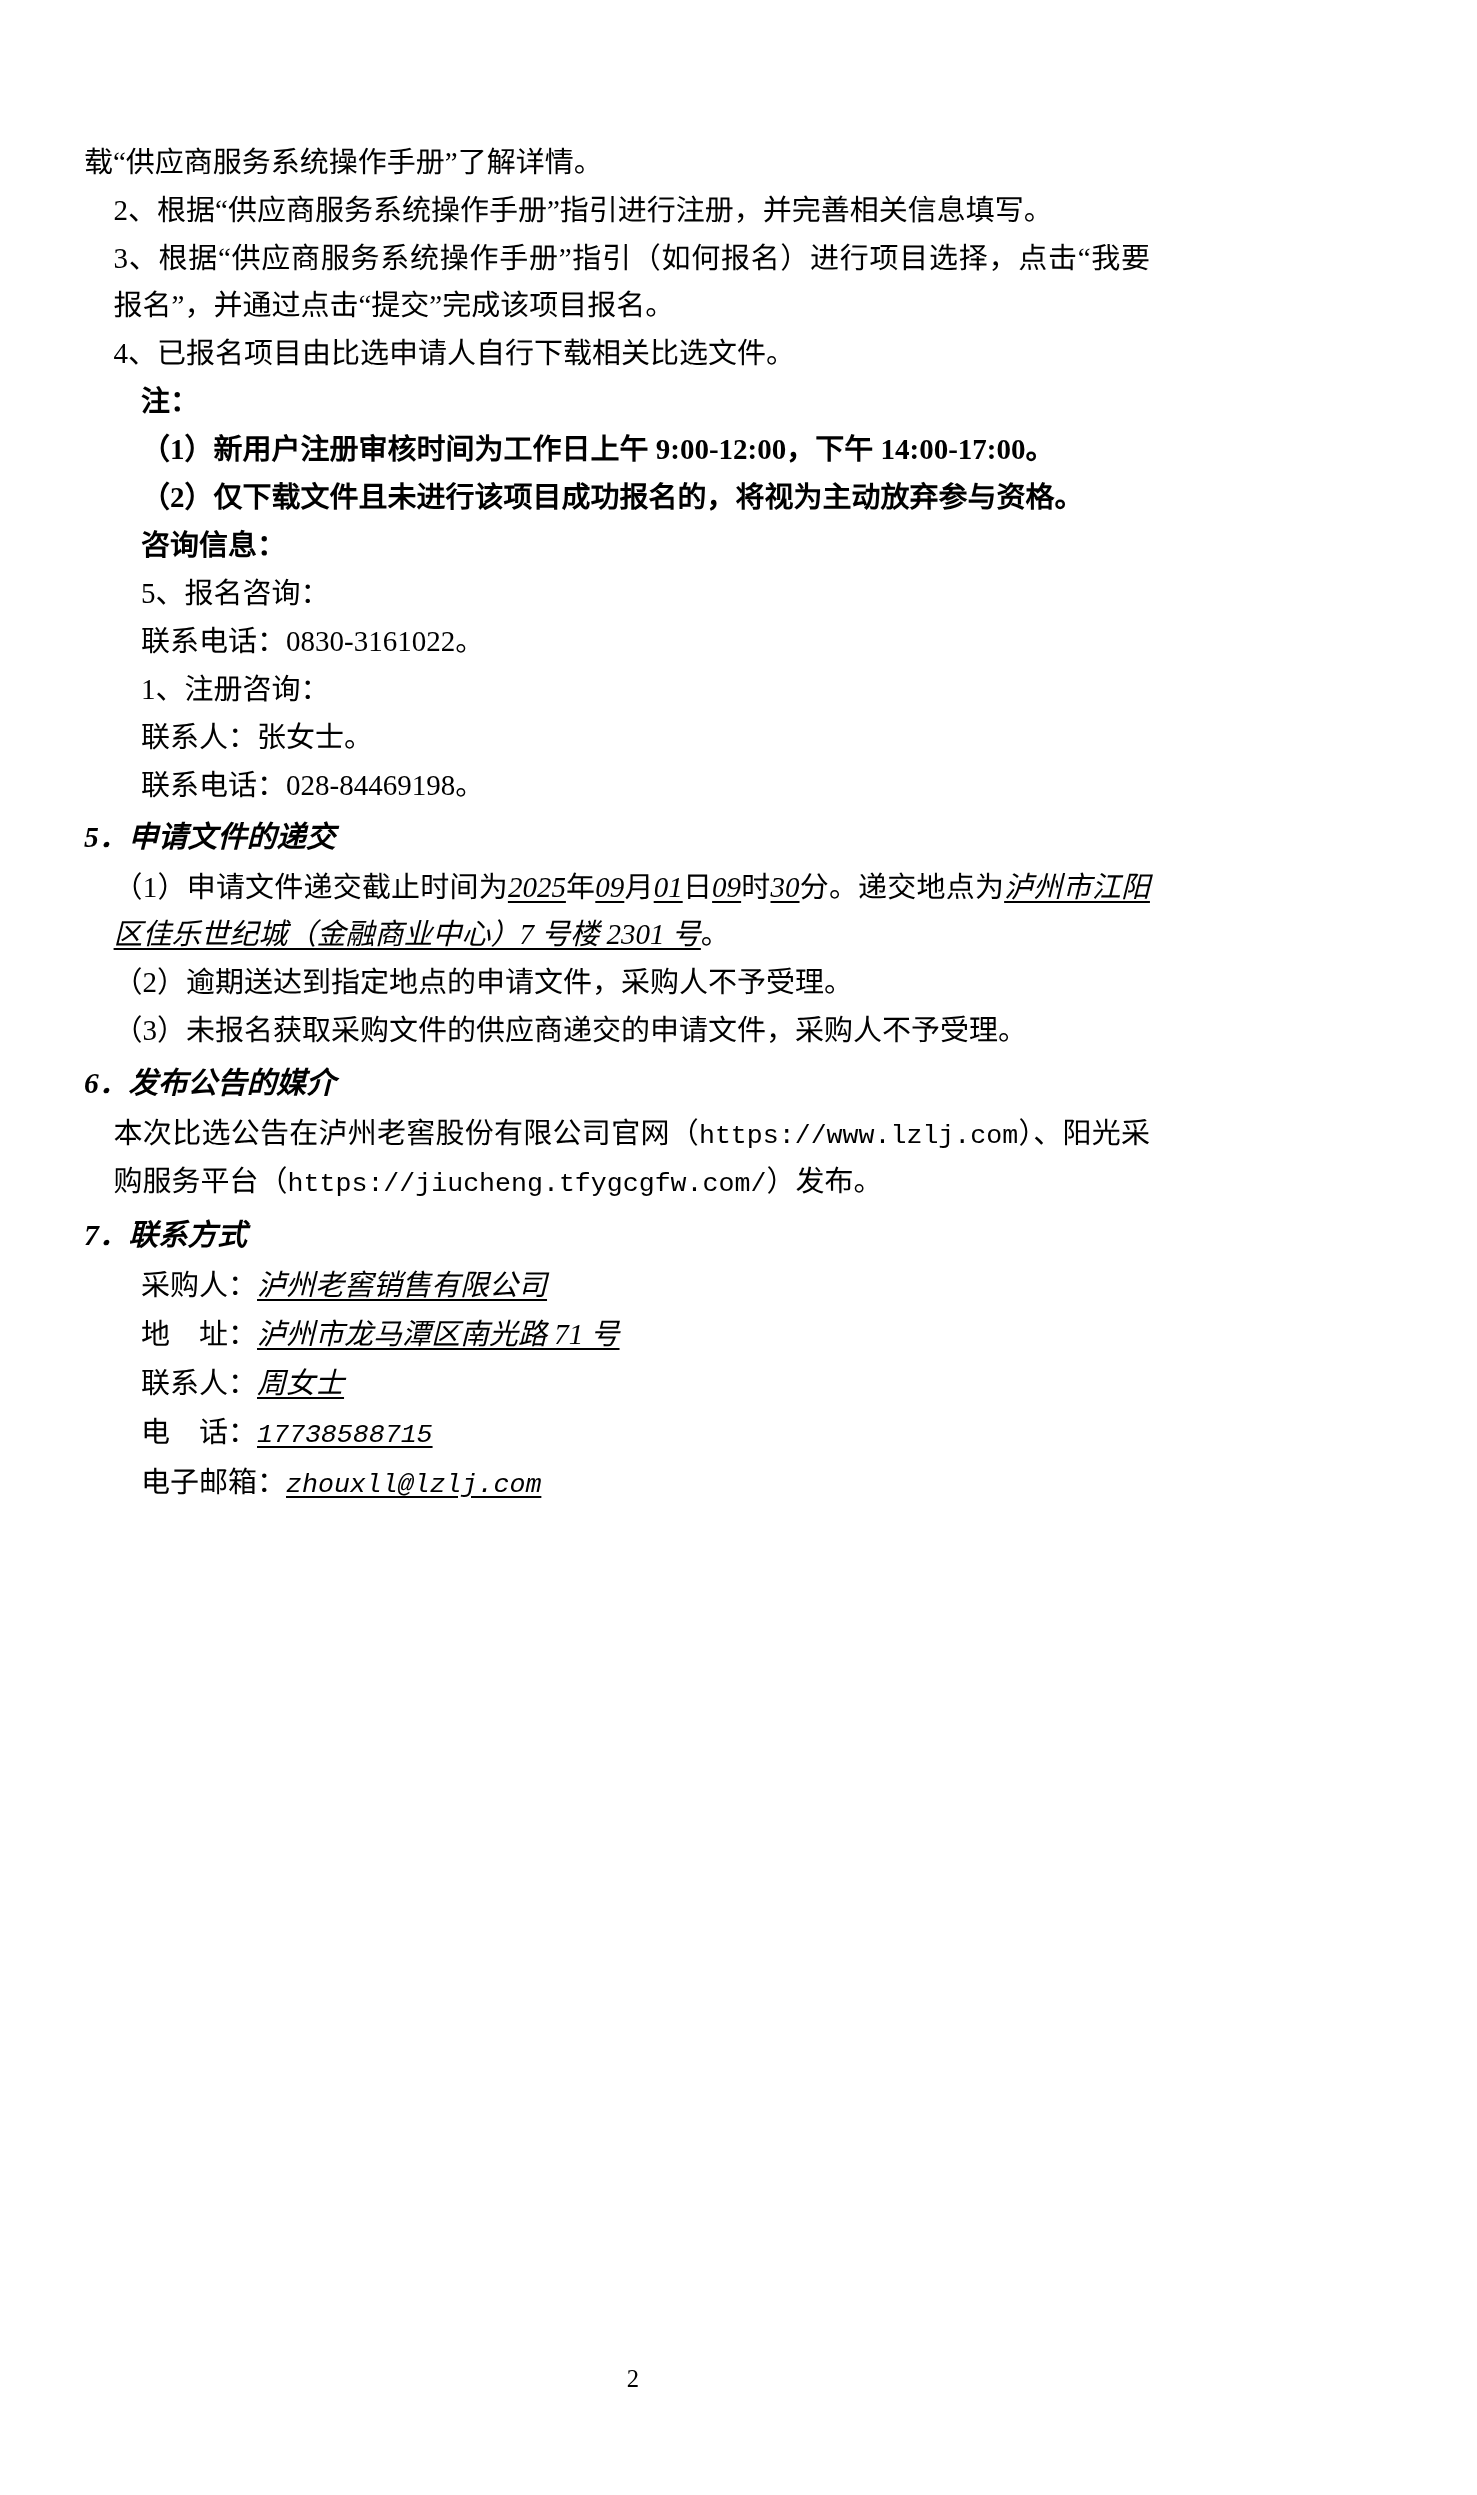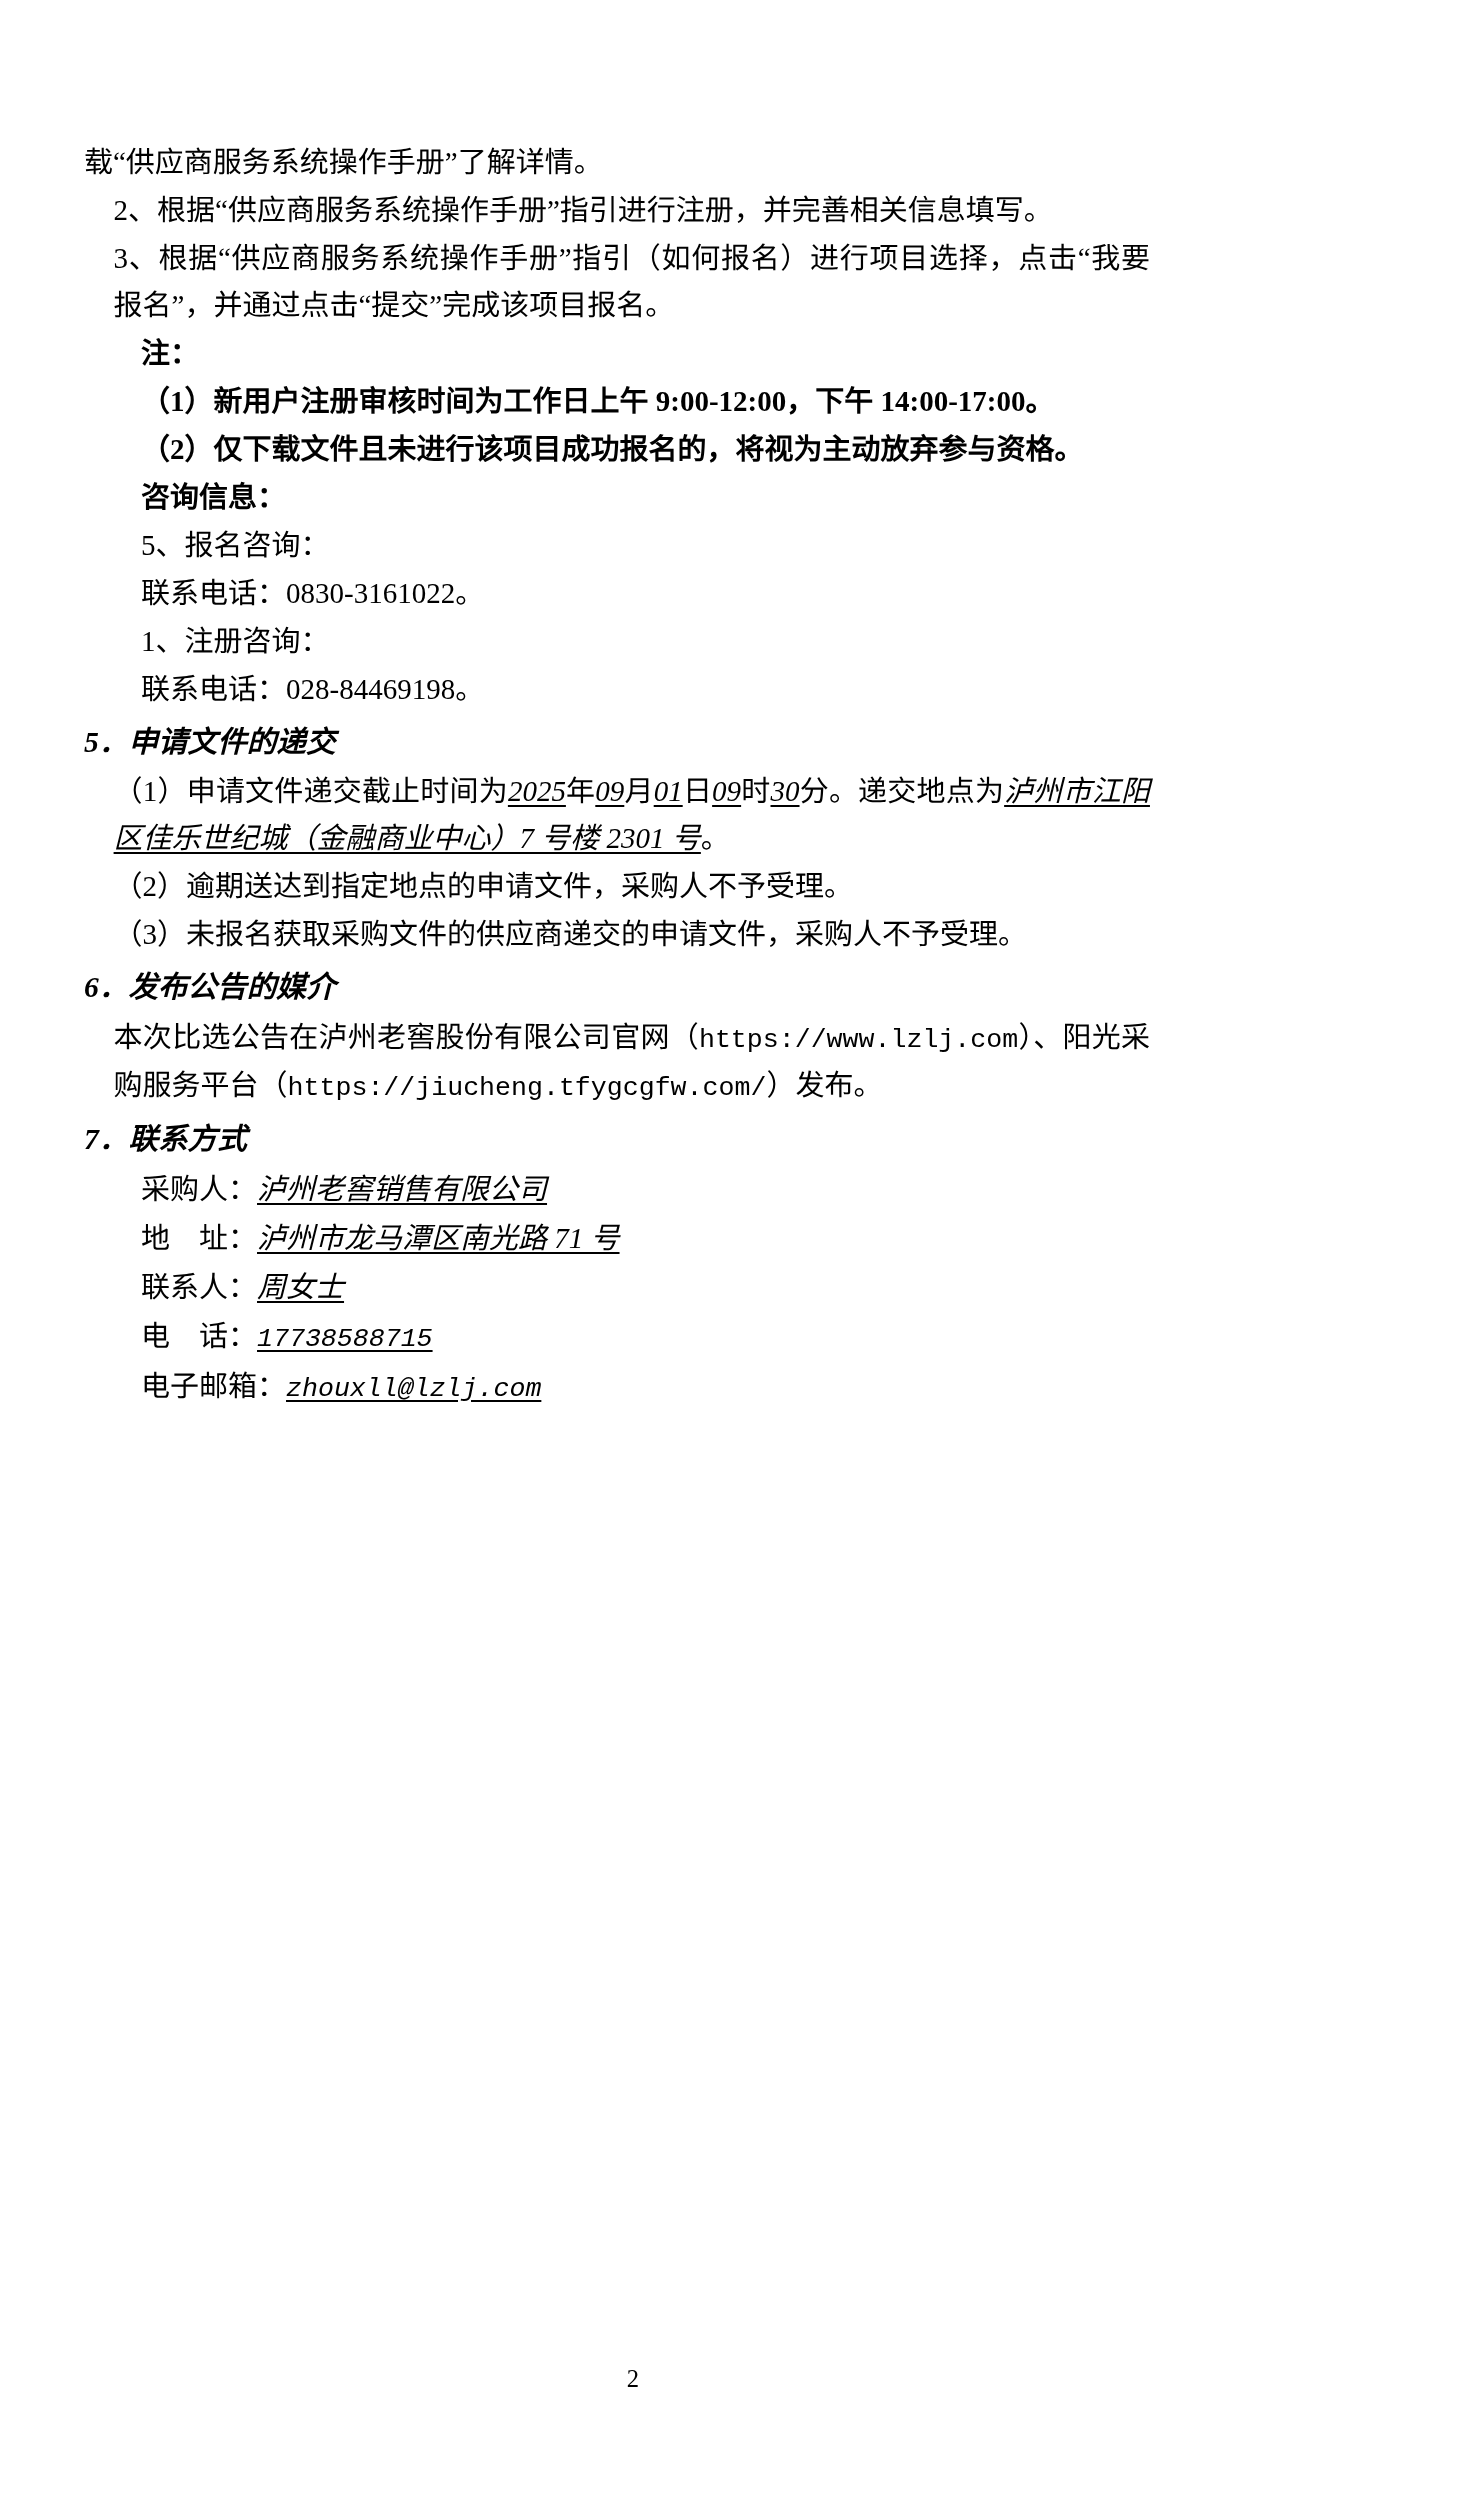--- a/index.html
+++ b/index.html
@@ -88,36 +88,38 @@
 
 <div class="page">
   <div class="doc-body">
 
     <p class="indent-1">载“供应商服务系统操作手册”了解详情。</p>
 
     <p class="indent-2">2、根据“供应商服务系统操作手册”指引进行注册，并完善相关信息填写。</p>
 
     <p class="indent-2">3、根据“供应商服务系统操作手册”指引（如何报名）进行项目选择，点击“我要报名”，并通过点击“提交”完成该项目报名。</p>
 
+    <p class="indent-2">4、已报名项目由比选申请人自行下载相关比选文件。</p>
 
     <p class="indent-3 bold">注：</p>
 
     <p class="indent-3 bold">（1）新用户注册审核时间为工作日上午 9:00-12:00，下午 14:00-17:00。</p>
 
     <p class="indent-3 bold">（2）仅下载文件且未进行该项目成功报名的，将视为主动放弃参与资格。</p>
 
     <p class="indent-3 bold">咨询信息：</p>
 
     <p class="indent-3">5、报名咨询：</p>
 
 
     <p class="indent-3">联系电话：0830-3161022。</p>
 
     <p class="indent-3">1、注册咨询：</p>
 
+    <p class="indent-3">联系人：张女士。</p>
 
     <p class="indent-3">联系电话：028-84469198。</p>
 
     <p class="heading">
       <span class="num">5．</span><span>申请文件的递交</span>
     </p>
 
     <p class="indent-2">
       <span>（1）申请文件递交截止时间为</span><span class="u">2025</span><span>年</span><span class="u">09</span><span>月</span><span class="u">01</span><span>日</span><span class="u">09</span><span>时</span><span class="u">30</span><span>分</span><span>。递交地点为</span><span class="u">泸州市江阳区佳乐世纪城（金融商业中心）7 号楼 2301 号</span><span>。</span>
     </p>

